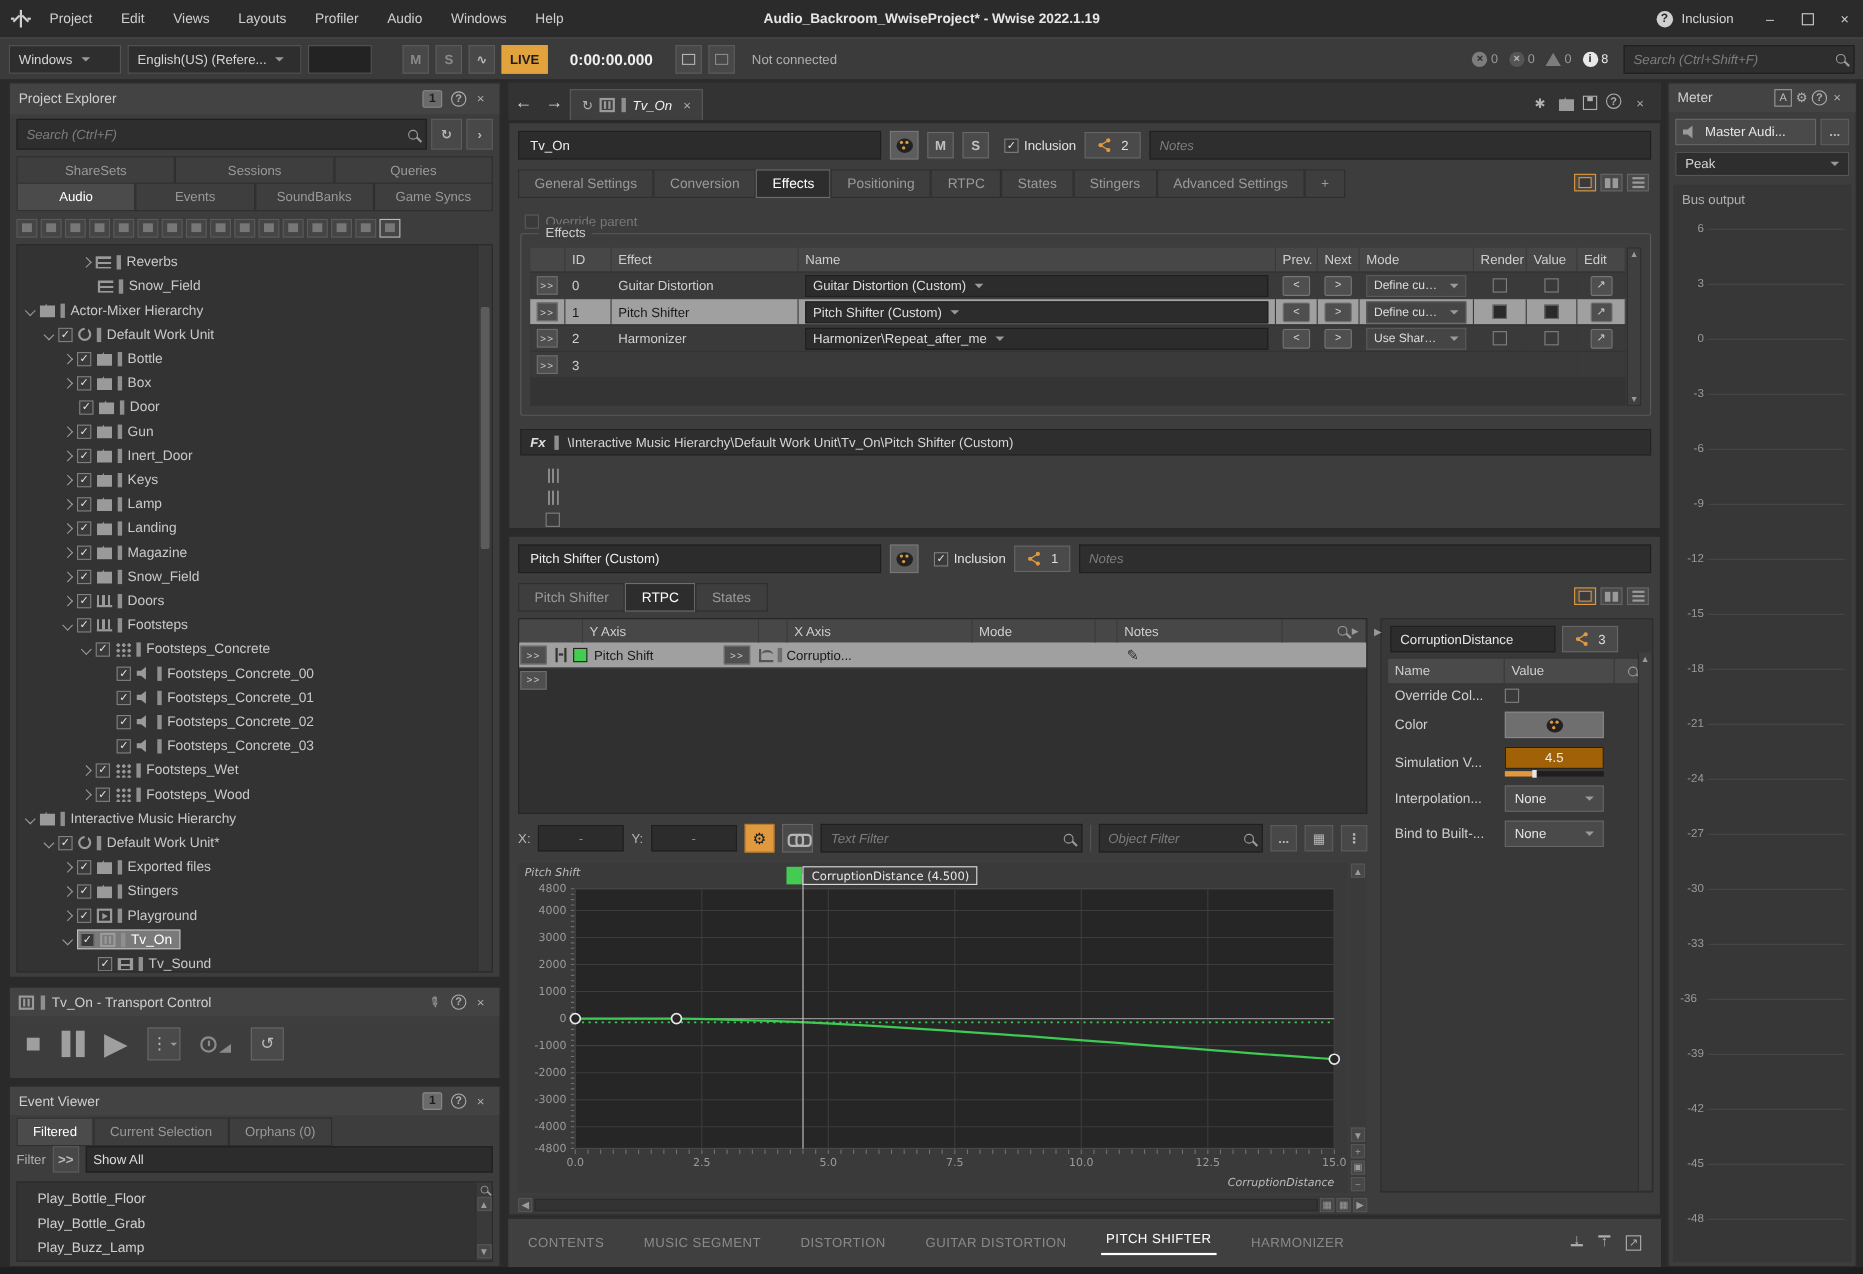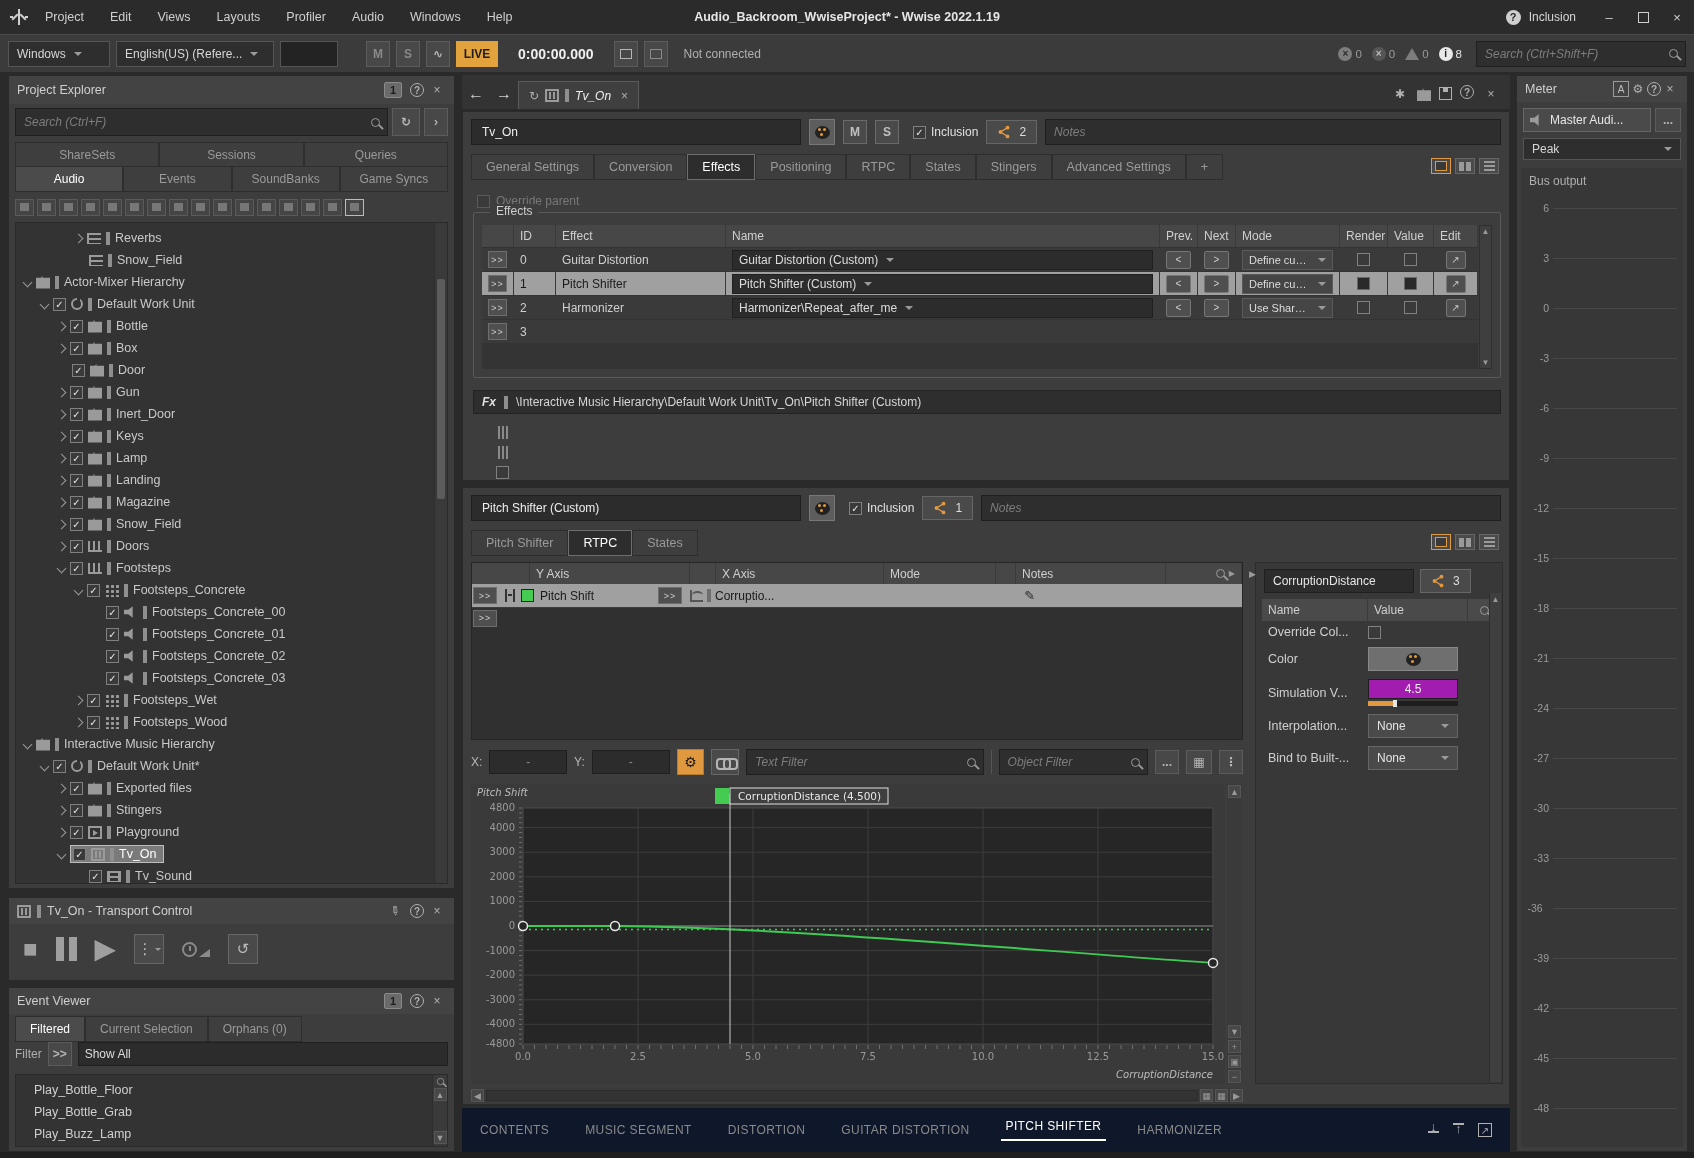--- a/index.html
+++ b/index.html
@@ -179,28 +179,28 @@
   #chart-hscroll .track { flex:1; height:11px; background:#333; border:1px solid #2b2b2b; }
 
   #rtpc-props { position:absolute; left:792px; top:74px; width:248px; height:522px; background:#383838; border:1px solid #2c2c2c; }
   #props-title-row { display:flex; gap:6px; padding:6px 6px 4px 8px; align-items:center; }
   #props-name { width:150px; height:24px; background:#2c2c2c; border:1px solid #1f1f1f; display:flex; align-items:center; padding:0 8px; color:#e6e6e6; }
   .prop-head { display:flex; height:22px; background:#4a4a4a; color:#cfcfcf; margin:2px 6px 0 6px; }
   .prop-row { display:flex; align-items:center; padding:4px 10px 4px 12px; color:#cfcfcf; }
   .prop-label { width:100px; flex:none; font-size:12.5px; }
   .prop-val { flex:1; display:flex; align-items:center; padding-right:12px; }
   .color-btn { width:90px; height:24px; background:#6f6f6f; border:1px solid #888; display:flex; align-items:center; justify-content:center; }
-  .numbox { width:90px; height:20px; background:#a21caf; border:1px solid #1f1f1f; color:#eee; display:flex; align-items:center; justify-content:center;text-align:center; }
+  .numbox { width:90px; height:20px; background:#a16207; border:1px solid #1f1f1f; color:#eee; display:flex; align-items:center; justify-content:center;text-align:center; }
   .slider { width:90px; height:5px; background:#1e1e1e; position:relative; margin-top:2px; }
   .slider .fill { position:absolute; left:0; top:0; bottom:0; background:#e0993f; }
   .slider .knob { position:absolute; top:-1px; width:4px; height:7px; background:#e6e6e6; }
   .prop-dd { width:90px; height:24px; background:#4a4a4a; border:1px solid #666; display:flex; align-items:center; padding:0 8px; color:#e5e5e5; }
   .props-scroll { position:absolute; right:1px; top:30px; bottom:1px; width:12px; background:#3f3f3f; border-left:1px solid #2e2e2e; display:flex; justify-content:center; padding-top:2px; color:#9a9a9a; font-size:8px; }
 
-  #bottom-tabs { left:0; top:1032px; width:1048px; height:45px; background:#0f172a; border-top:1px solid #2b2b2b; display:flex; align-items:center; gap:36px; padding-left:18px; }
+  #bottom-tabs { left:0; top:1032px; width:1048px; height:45px; background:#404040; border-top:1px solid #2b2b2b; display:flex; align-items:center; gap:36px; padding-left:18px; }
   .btab { color:#8a8a8a; font-size:12px; letter-spacing:0.4px; display:flex; flex-direction:column; align-items:center; }
   .btab.active { color:#fff; }
   .btab.active::after { content:""; width:110%; height:2px; background:#fff; margin-top:6px; }
   #bt-icons { margin-left:auto; display:flex; gap:14px; padding-right:18px; color:#b0b0b0; font-size:13px; }
   .to-line { display:flex; flex-direction:column; align-items:center; line-height:0.6; }
   .to-line i { display:block; width:11px; height:2px; background:#b0b0b0; font-style:normal; }
 
   
   #meter-panel { left:1516px; top:75px; width:172px; height:1077px; }
   #meter-busrow { position:absolute; left:6px; top:32px; right:6px; height:24px; display:flex; gap:4px; }

